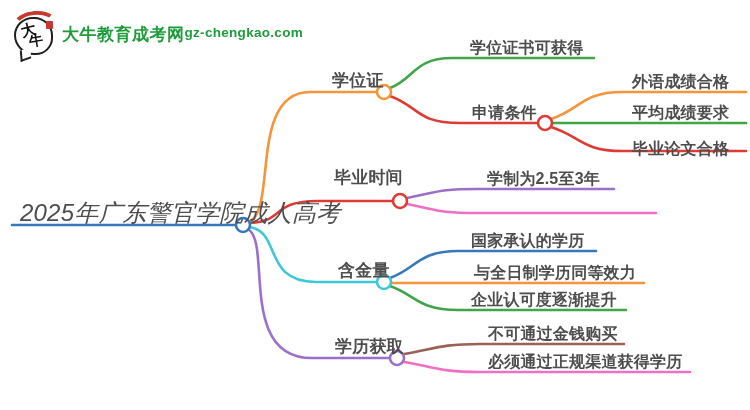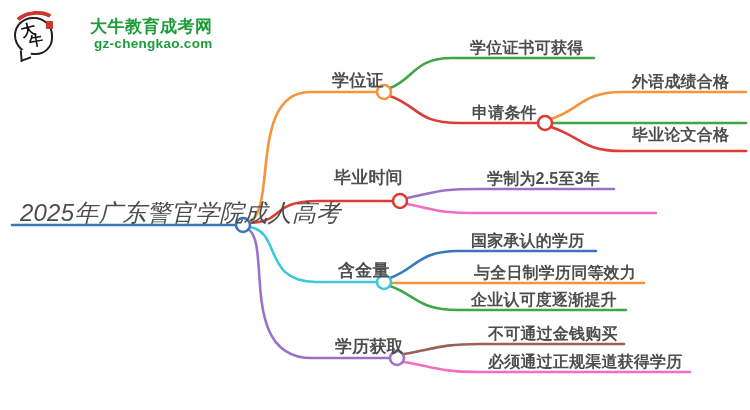--- a/index.html
+++ b/index.html
@@ -29,21 +29,21 @@
   .logo-arc{
     position:absolute;left:-1px;top:-2px;width:38px;height:22px;
     border:4px solid transparent;border-top-color:#C8382E;border-radius:50%;
     transform:rotate(-6deg);
   }
   .logo-seal{position:absolute;right:2px;top:8px;width:7px;height:8px;background:#C8382E;border-radius:1px;}
   .mark-char{position:absolute;font-family:"DejaVu Serif","Liberation Serif",serif;
     font-weight:bold;color:#111;font-size:15px;line-height:15px;}
   .mark-char-1{left:8px;top:10px;transform:rotate(-14deg);}
   .mark-char-2{left:16px;top:20px;transform:rotate(-10deg);font-size:14px;}
-  .logo-texts{display:flex;flex-direction:column;margin-left:28px;}
+  .logo-texts{display:flex;flex-direction:row;}
   .logo-title{color:#1E9C3B;font-weight:bold;font-size:17px;line-height:19px;letter-spacing:0.5px;}
   .logo-domain{color:#1E9C3B;font-weight:bold;font-size:13.5px;line-height:15px;letter-spacing:0.3px;text-align:right;}
 </style>
 </head>
 <body>
 
 <div id="stage">
 
   <svg id="edges" viewBox="0 0 750 410" fill="none" stroke-linecap="round" stroke-width="2.6">
 
@@ -78,21 +78,22 @@
     <circle cx="384" cy="282" r="7" fill="#fff" stroke="#3CC7DB"></circle>
     <circle cx="397" cy="358" r="7" fill="#fff" stroke="#9C70C9"></circle>
   </svg>
 
   <div class="node-label root-label" style="left:20px;top:202px">2025年广东警官学院成人高考</div>
 
   <div class="node-label branch-label" style="left:324px;top:71px">学位证</div>
   <div class="node-label" style="left:470px;top:38px">学位证书可获得</div>
   <div class="node-label" style="left:472px;top:103px">申请条件</div>
   <div class="node-label" style="left:632px;top:72px">外语成绩合格</div>
-  <div class="node-label" style="left:632px;top:125px">毕业论文合格</div>
+  <div class="node-label" style="left:632px;top:103px">平均成绩要求</div>
+  <div class="node-label" style="left:632px;top:139px">毕业论文合格</div>
 
   <div class="node-label branch-label" style="left:326px;top:168px">毕业时间</div>
   <div class="node-label" style="left:487px;top:169px">学制为2.5至3年</div>
 
   <div class="node-label branch-label" style="left:330px;top:261px">含金量</div>
   <div class="node-label" style="left:471px;top:231px">国家承认的学历</div>
   <div class="node-label" style="left:474px;top:263px">与全日制学历同等效力</div>
   <div class="node-label" style="left:471px;top:290px">企业认可度逐渐提升</div>
 
   <div class="node-label" style="left:488px;top:324px">不可通过金钱购买</div>

